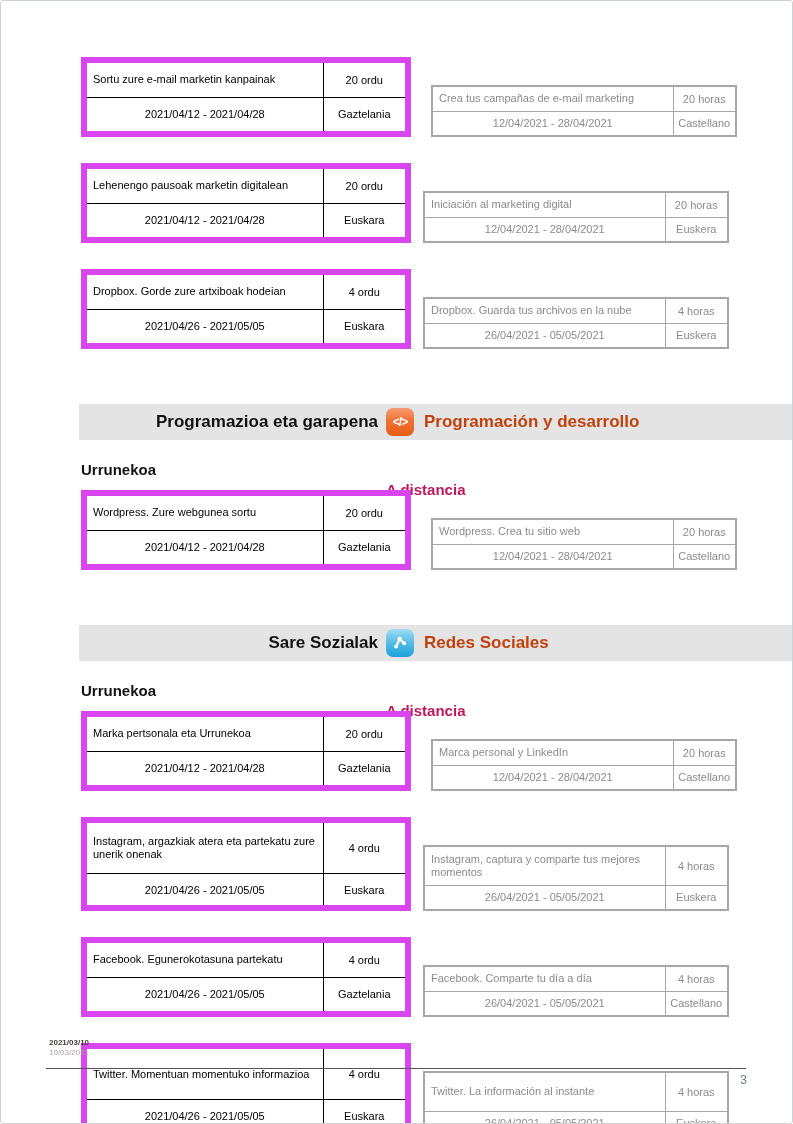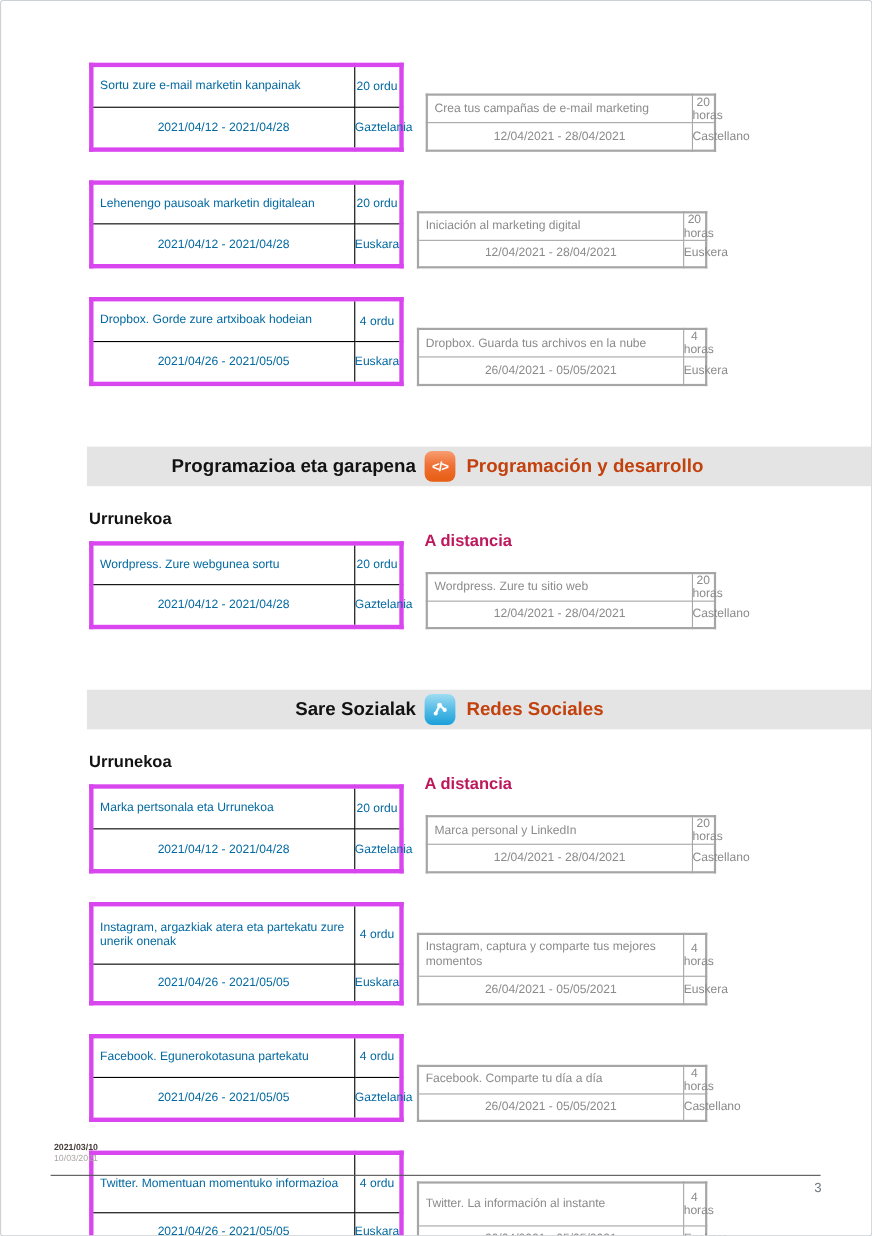--- a/index.html
+++ b/index.html
@@ -11,23 +11,23 @@
     border:1px solid #ccd1d5; border-radius:3px;
     overflow:hidden;
   }
   .page { position:relative; width:100%; height:100%; padding:56px 0 0 80px; }
 
   
   .pair { display:flex; gap:20px; }
   .mt26 { margin-top:26px;gap:12px; }
 
   table.course { border-collapse:collapse; table-layout:fixed; }
-  table.eu { width:286px; border:4px solid #d946ef; color:#0369a1; }
+  table.eu { width:330px; border:6px solid #d946ef; color:#000000; }
   table.eu td { border:1px solid #000; }
-  table.es { width:264px; border:2px solid #a6a6a6; color:#8b8b8b;margin-top:28px; }
+  table.es { width:306px; border:2px solid #a6a6a6; color:#8b8b8b;margin-top:28px; }
   table.es td { border:1px solid #a6a6a6; }
   td { font-size:11px; vertical-align:middle; }
   td.title { padding:3px 6px; text-align:left; line-height:13px; }
   table.eu td.title { width:239px; }
   table.es td.title { width:241px; }
   td.hours, td.lang, td.dates { text-align:center; }
   tr.r { height:25px; }
   tr.r.tall { height:39px;padding-left:16px; }
 
   
@@ -166,21 +166,21 @@
       </tr>
       <tr class="r">
         <td class="dates">2021/04/12 - 2021/04/28</td>
         <td class="lang">Gaztelania</td>
       </tr>
     </tbody>
       </table>
     <table class="course es">
       <tbody>
           <tr class="r">
-        <td class="title">Wordpress. Zure tu sitio web</td>
+        <td class="title">Wordpress. Crea tu sitio web</td>
         <td class="hours">20 horas</td>
       </tr>
       <tr class="r">
         <td class="dates">12/04/2021 - 28/04/2021</td>
         <td class="lang">Castellano</td>
       </tr>
     </tbody>
       </table>
   </div>
 

